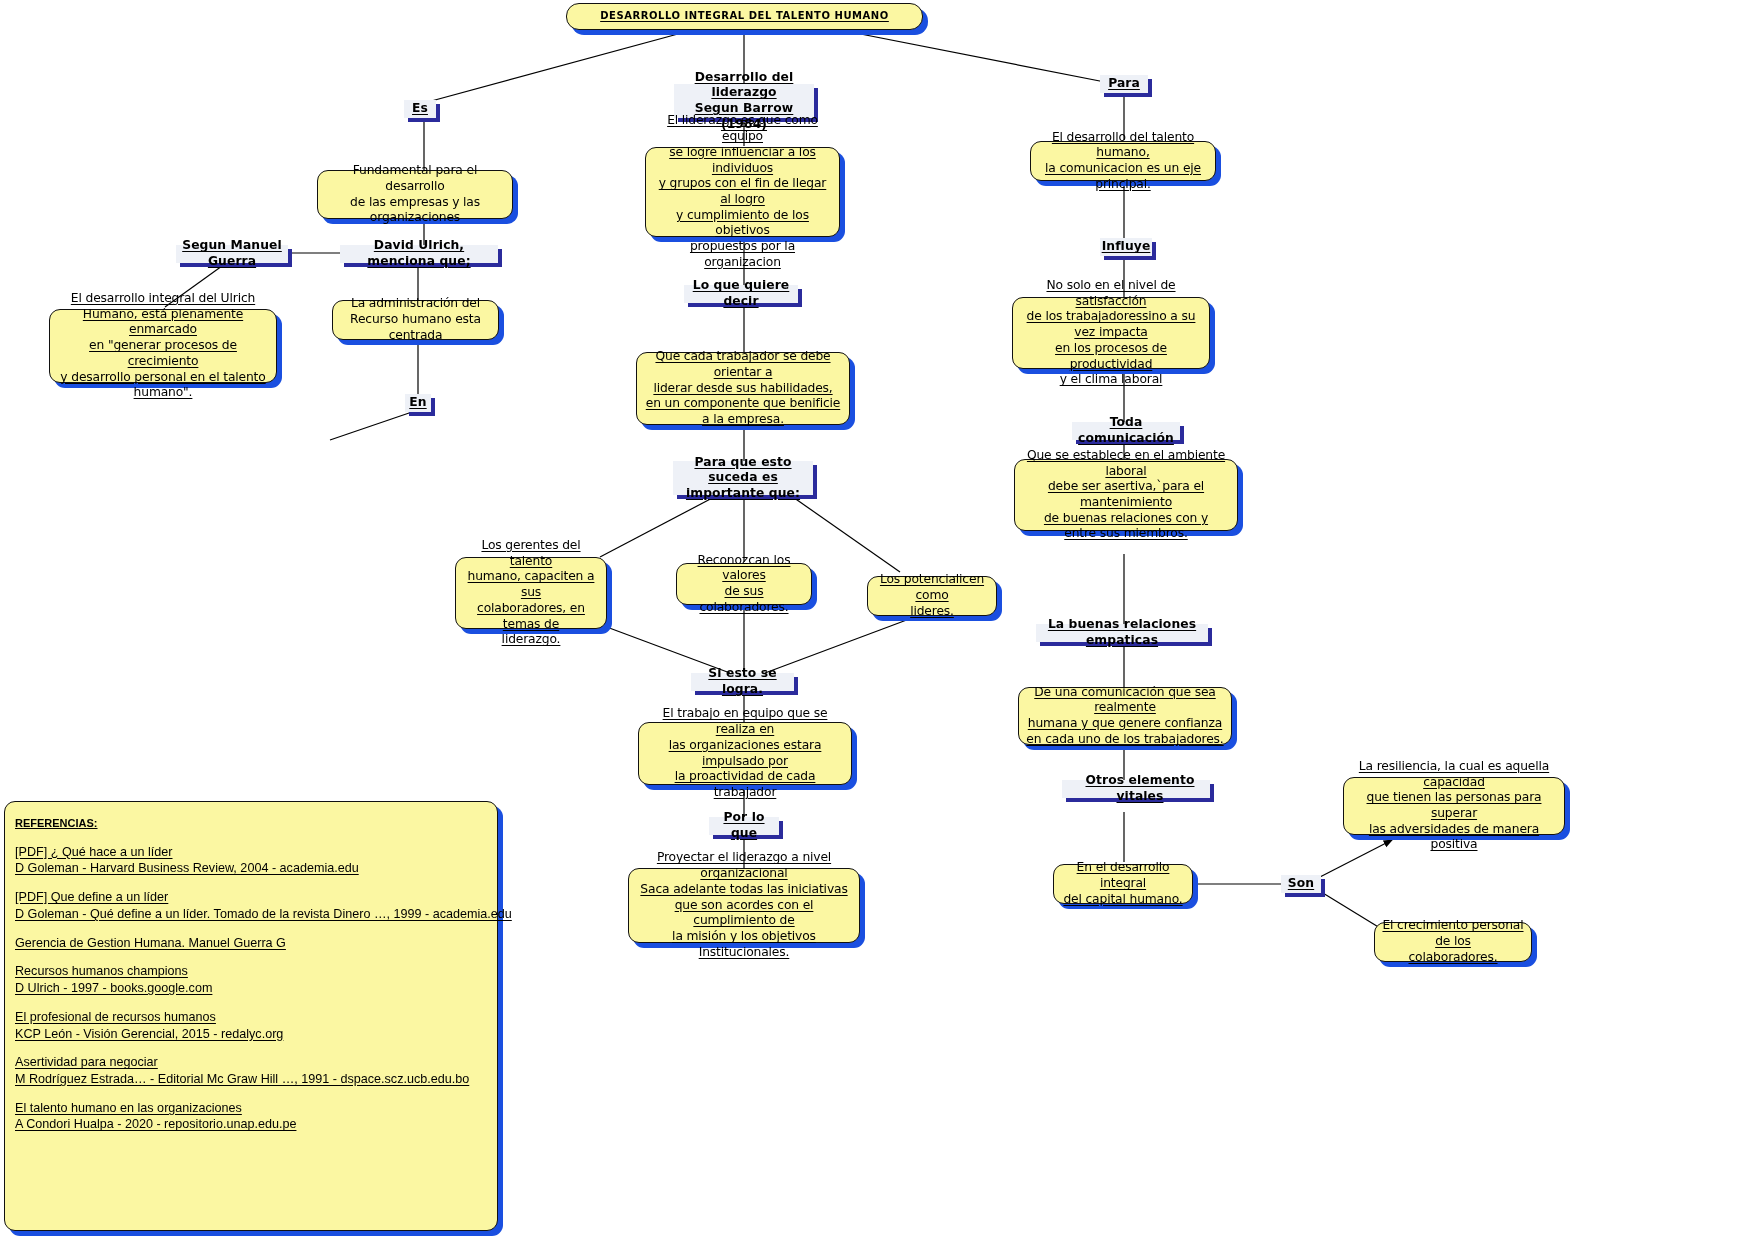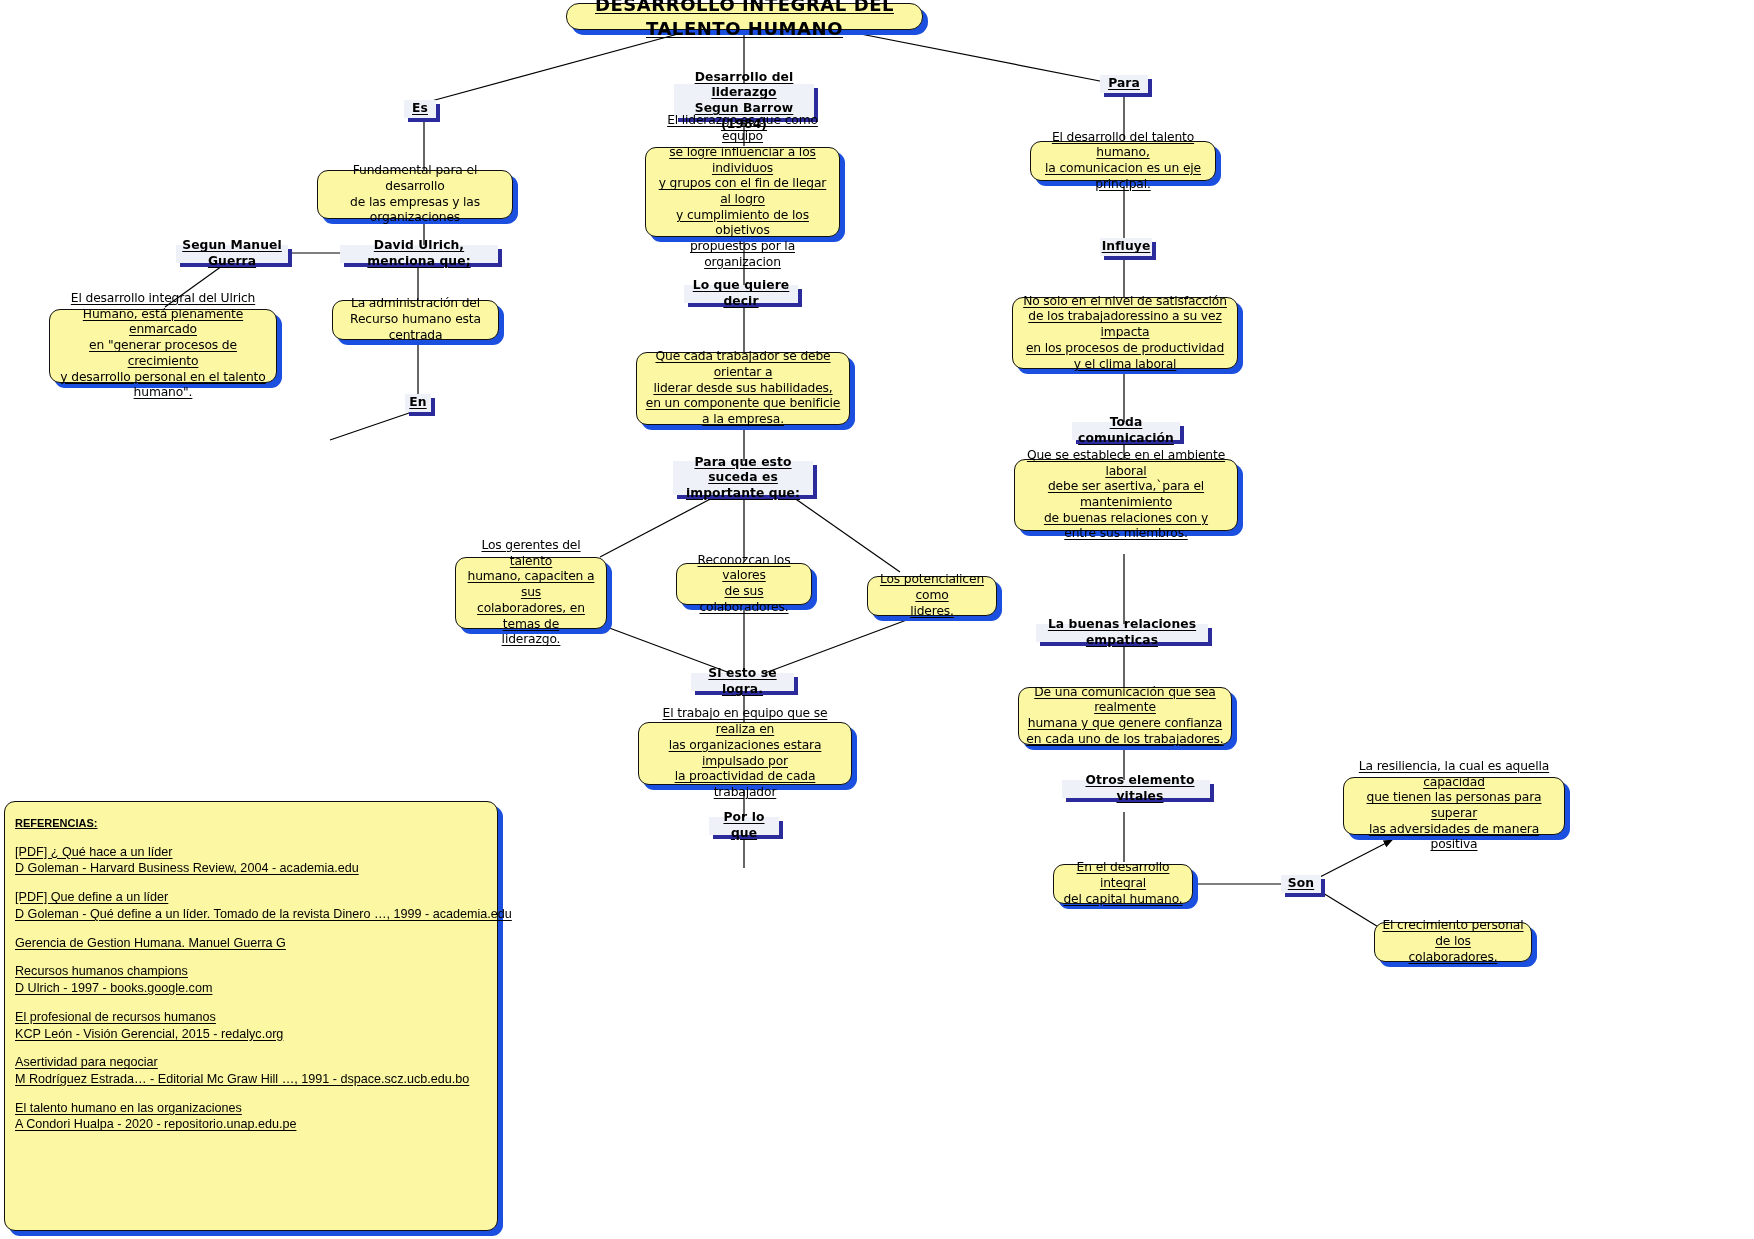--- a/index.html
+++ b/index.html
@@ -47,21 +47,21 @@
     display: block;
     text-decoration: underline;
     text-underline-offset: 2px;
   }
   .node.plain .txt span.ln { text-decoration: none; }
 
   
   .node.root {
     background: #fbf7a2;
     font-weight: bold;
-    font-size: 18px;
+    font-size: 10px;
     letter-spacing: 0.55px;
     border-radius: 13px;
   }
 
   
   .linklabel {
     position: absolute;
     box-sizing: border-box;
     background: #eef1f7;
     color: #000000;
@@ -294,29 +294,37 @@
   </div>
 
   <div class="node" style="left:638px; top:722px; width:214px; height:63px;">
     <span class="txt">
       <span class="ln">El trabajo en equipo que se realiza en</span>
       <span class="ln">las organizaciones estara impulsado por</span>
       <span class="ln">la proactividad de cada trabajador</span>
     </span>
   </div>
 
+  <div class="node" style="left:628px; top:868px; width:232px; height:75px;">
+    <span class="txt">
+      <span class="ln">Proyectar el liderazgo a nivel organizacional</span>
+      <span class="ln">Saca adelante todas las iniciativas</span>
+      <span class="ln">que son acordes con el cumplimiento de</span>
+      <span class="ln">la misión y los objetivos Institucionales.</span>
+    </span>
+  </div>
 
   <div class="node" style="left:1030px; top:141px; width:186px; height:40px;">
     <span class="txt">
       <span class="ln">El desarrollo del talento humano,</span>
       <span class="ln">la comunicacion es un eje principal.</span>
     </span>
   </div>
 
-  <div class="node" style="left:1012px; top:297px; width:226px; height:72px;justify-content:flex-end;">
+  <div class="node" style="left:1012px; top:297px; width:198px; height:72px;justify-content:flex-end;">
     <span class="txt">
       <span class="ln">No solo en el nivel de satisfacción</span>
       <span class="ln">de los trabajadoressino a su vez impacta</span>
       <span class="ln">en los procesos de productividad</span>
       <span class="ln">y el clima laboral</span>
     </span>
   </div>
 
   <div class="node" style="left:1014px; top:459px; width:224px; height:72px;">
     <span class="txt">

